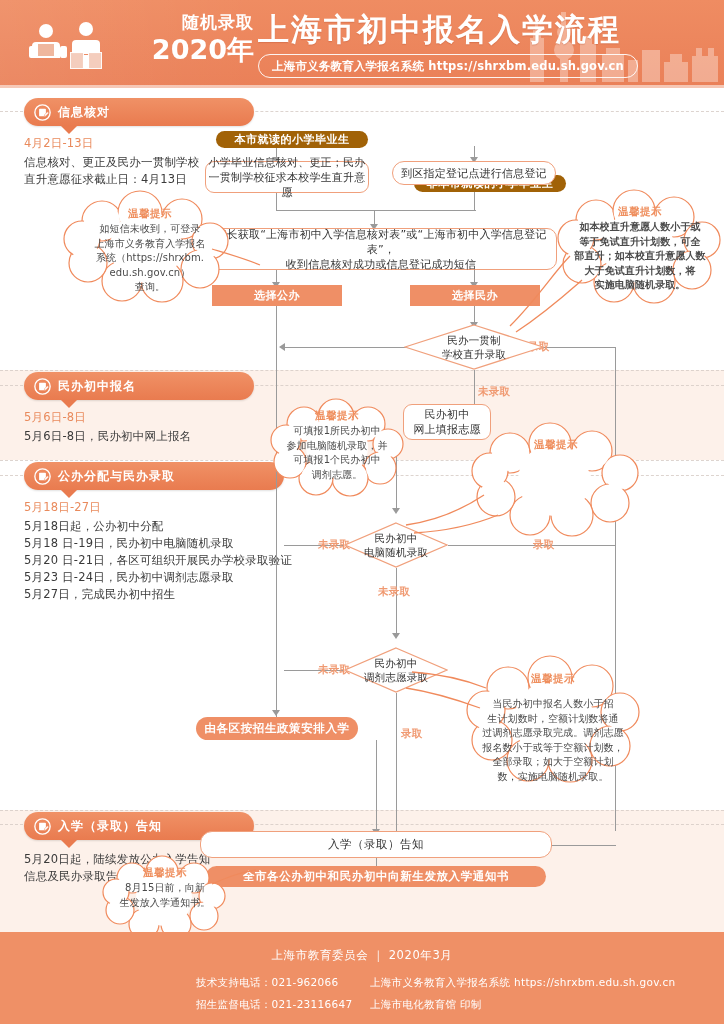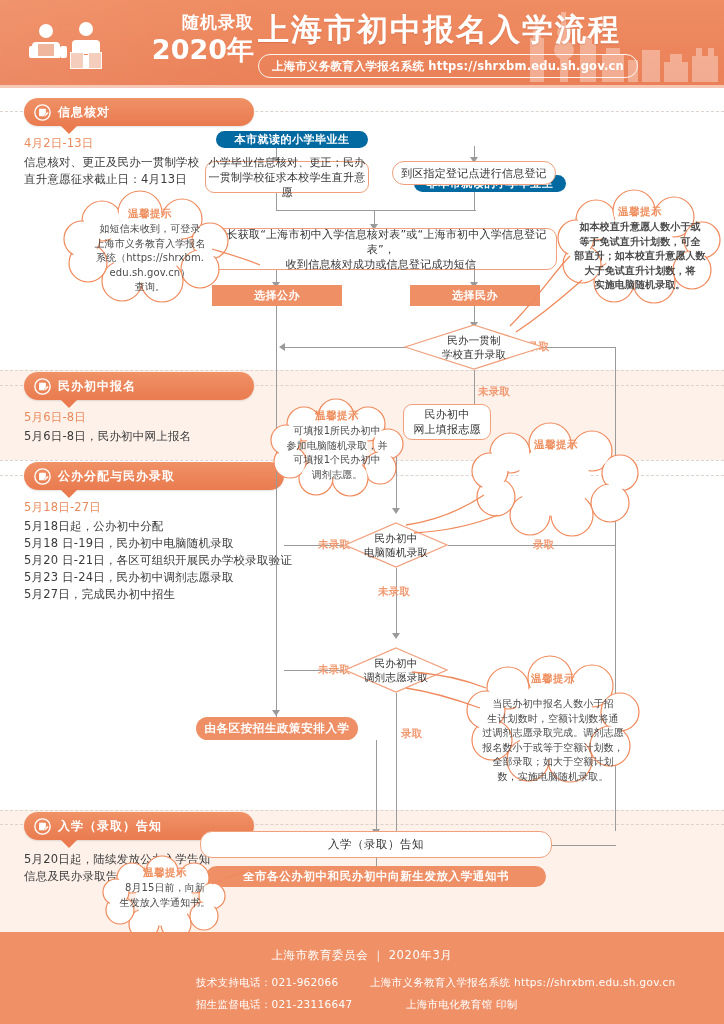--- a/index.html
+++ b/index.html
@@ -69,21 +69,21 @@
     margin-top:10px;color:#e98a5c;font-size:11.5px;font-weight:normal;letter-spacing:.2px;
   }
   .sec-desc{
     margin-top:3px;color:#3a3a3a;font-size:11.5px;line-height:17px;letter-spacing:.2px;
   }
   .sec-desc div{white-space:nowrap;}
 
   
   .node{position:absolute;box-sizing:border-box;display:flex;align-items:center;justify-content:center;text-align:center;}
   .n-pill-solid{
-    background:#0369a1;color:#fff;border-radius:13px;
+    background:#a16207;color:#fff;border-radius:13px;
     font-size:11px;font-weight:bold;letter-spacing:.5px;
   }
   .n-rect-solid{
     background:#ef8f66;color:#fff;
     font-size:11px;font-weight:bold;letter-spacing:.5px;
   }
   .n-round{
     background:#fff;border:1.3px solid #f0a07c;border-radius:9px;
     color:#333;font-size:11px;line-height:15px;letter-spacing:.2px;
   }
@@ -628,16 +628,16 @@
       <div>8月15日前，向新</div>
       <div>生发放入学通知书。</div>
     </div>
   </div>
 
   <div class="footer">
     <div class="f-top">上海市教育委员会 ｜ 2020年3月</div>
     <div class="f-row f-c1" style="top:44px;">技术支持电话：021-962066</div>
     <div class="f-row f-c1" style="top:66px;">招生监督电话：021-23116647</div>
     <div class="f-row f-c2" style="top:44px;">上海市义务教育入学报名系统 https://shrxbm.edu.sh.gov.cn</div>
-    <div class="f-row f-c2" style="top:66px;margin-left:36px;">上海市电化教育馆 印制</div>
+    <div class="f-row f-c2" style="top:66px;">上海市电化教育馆 印制</div>
   </div>
 
 </div>
 
 </body></html>

